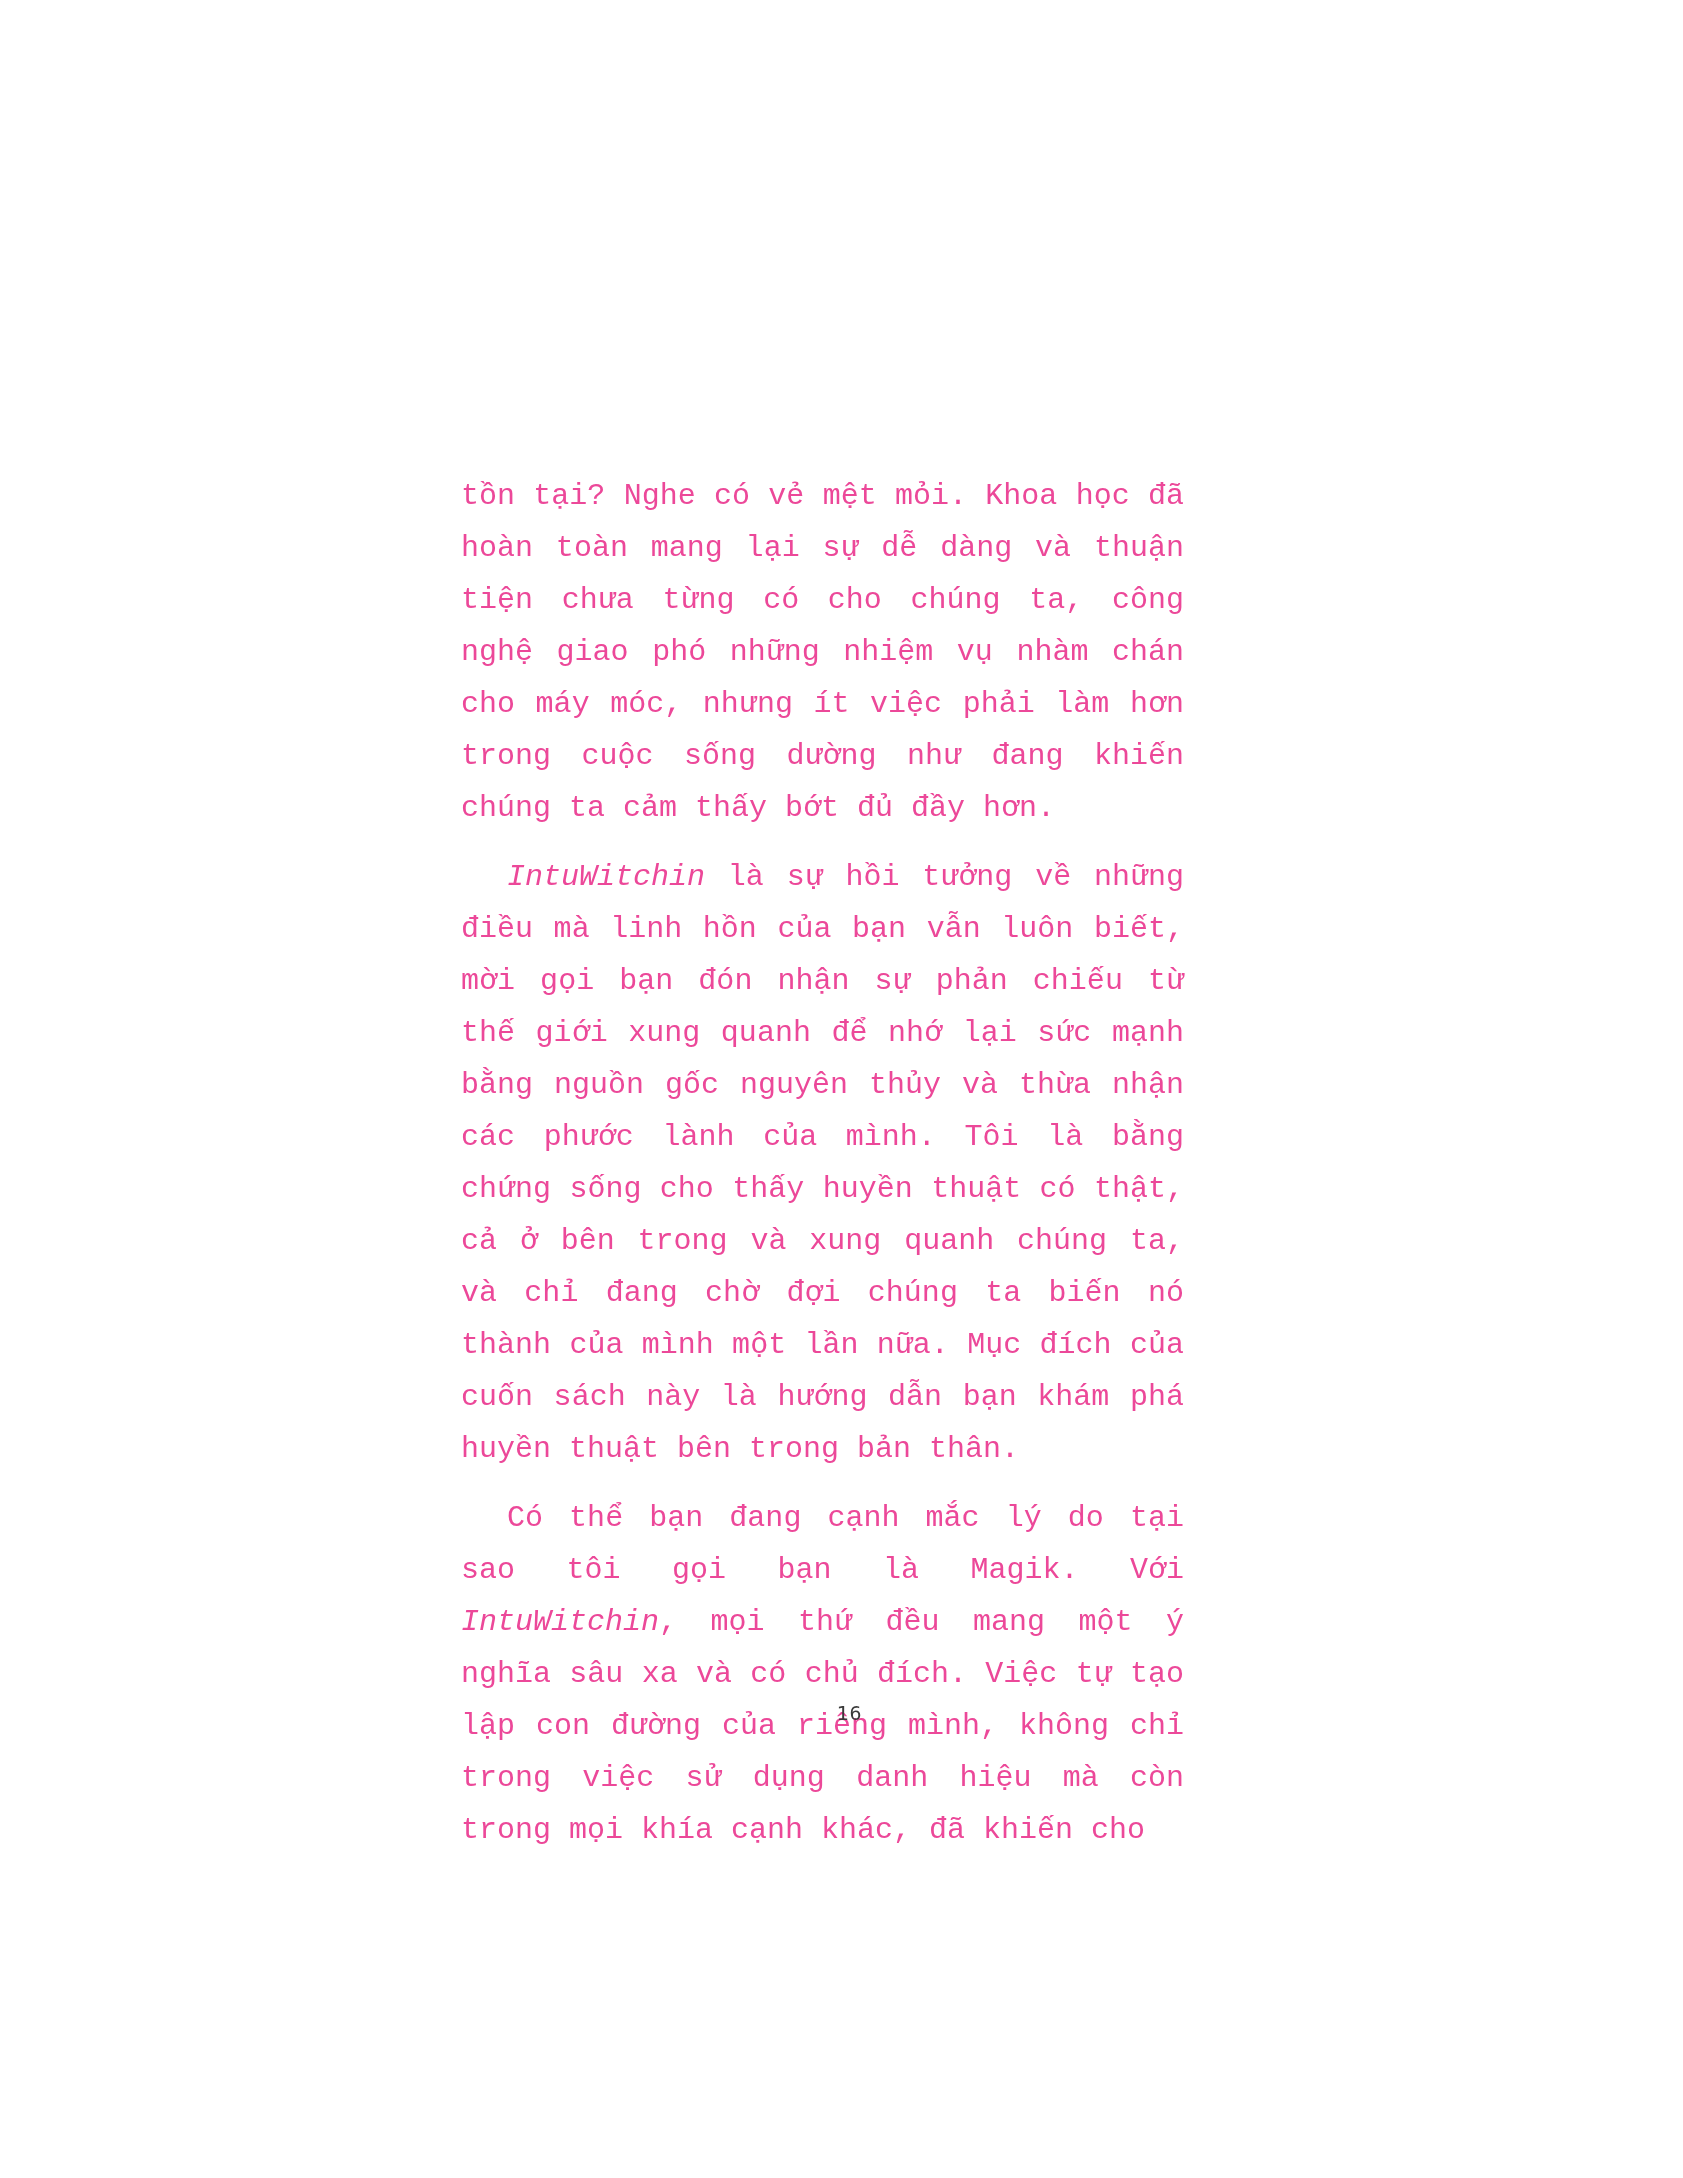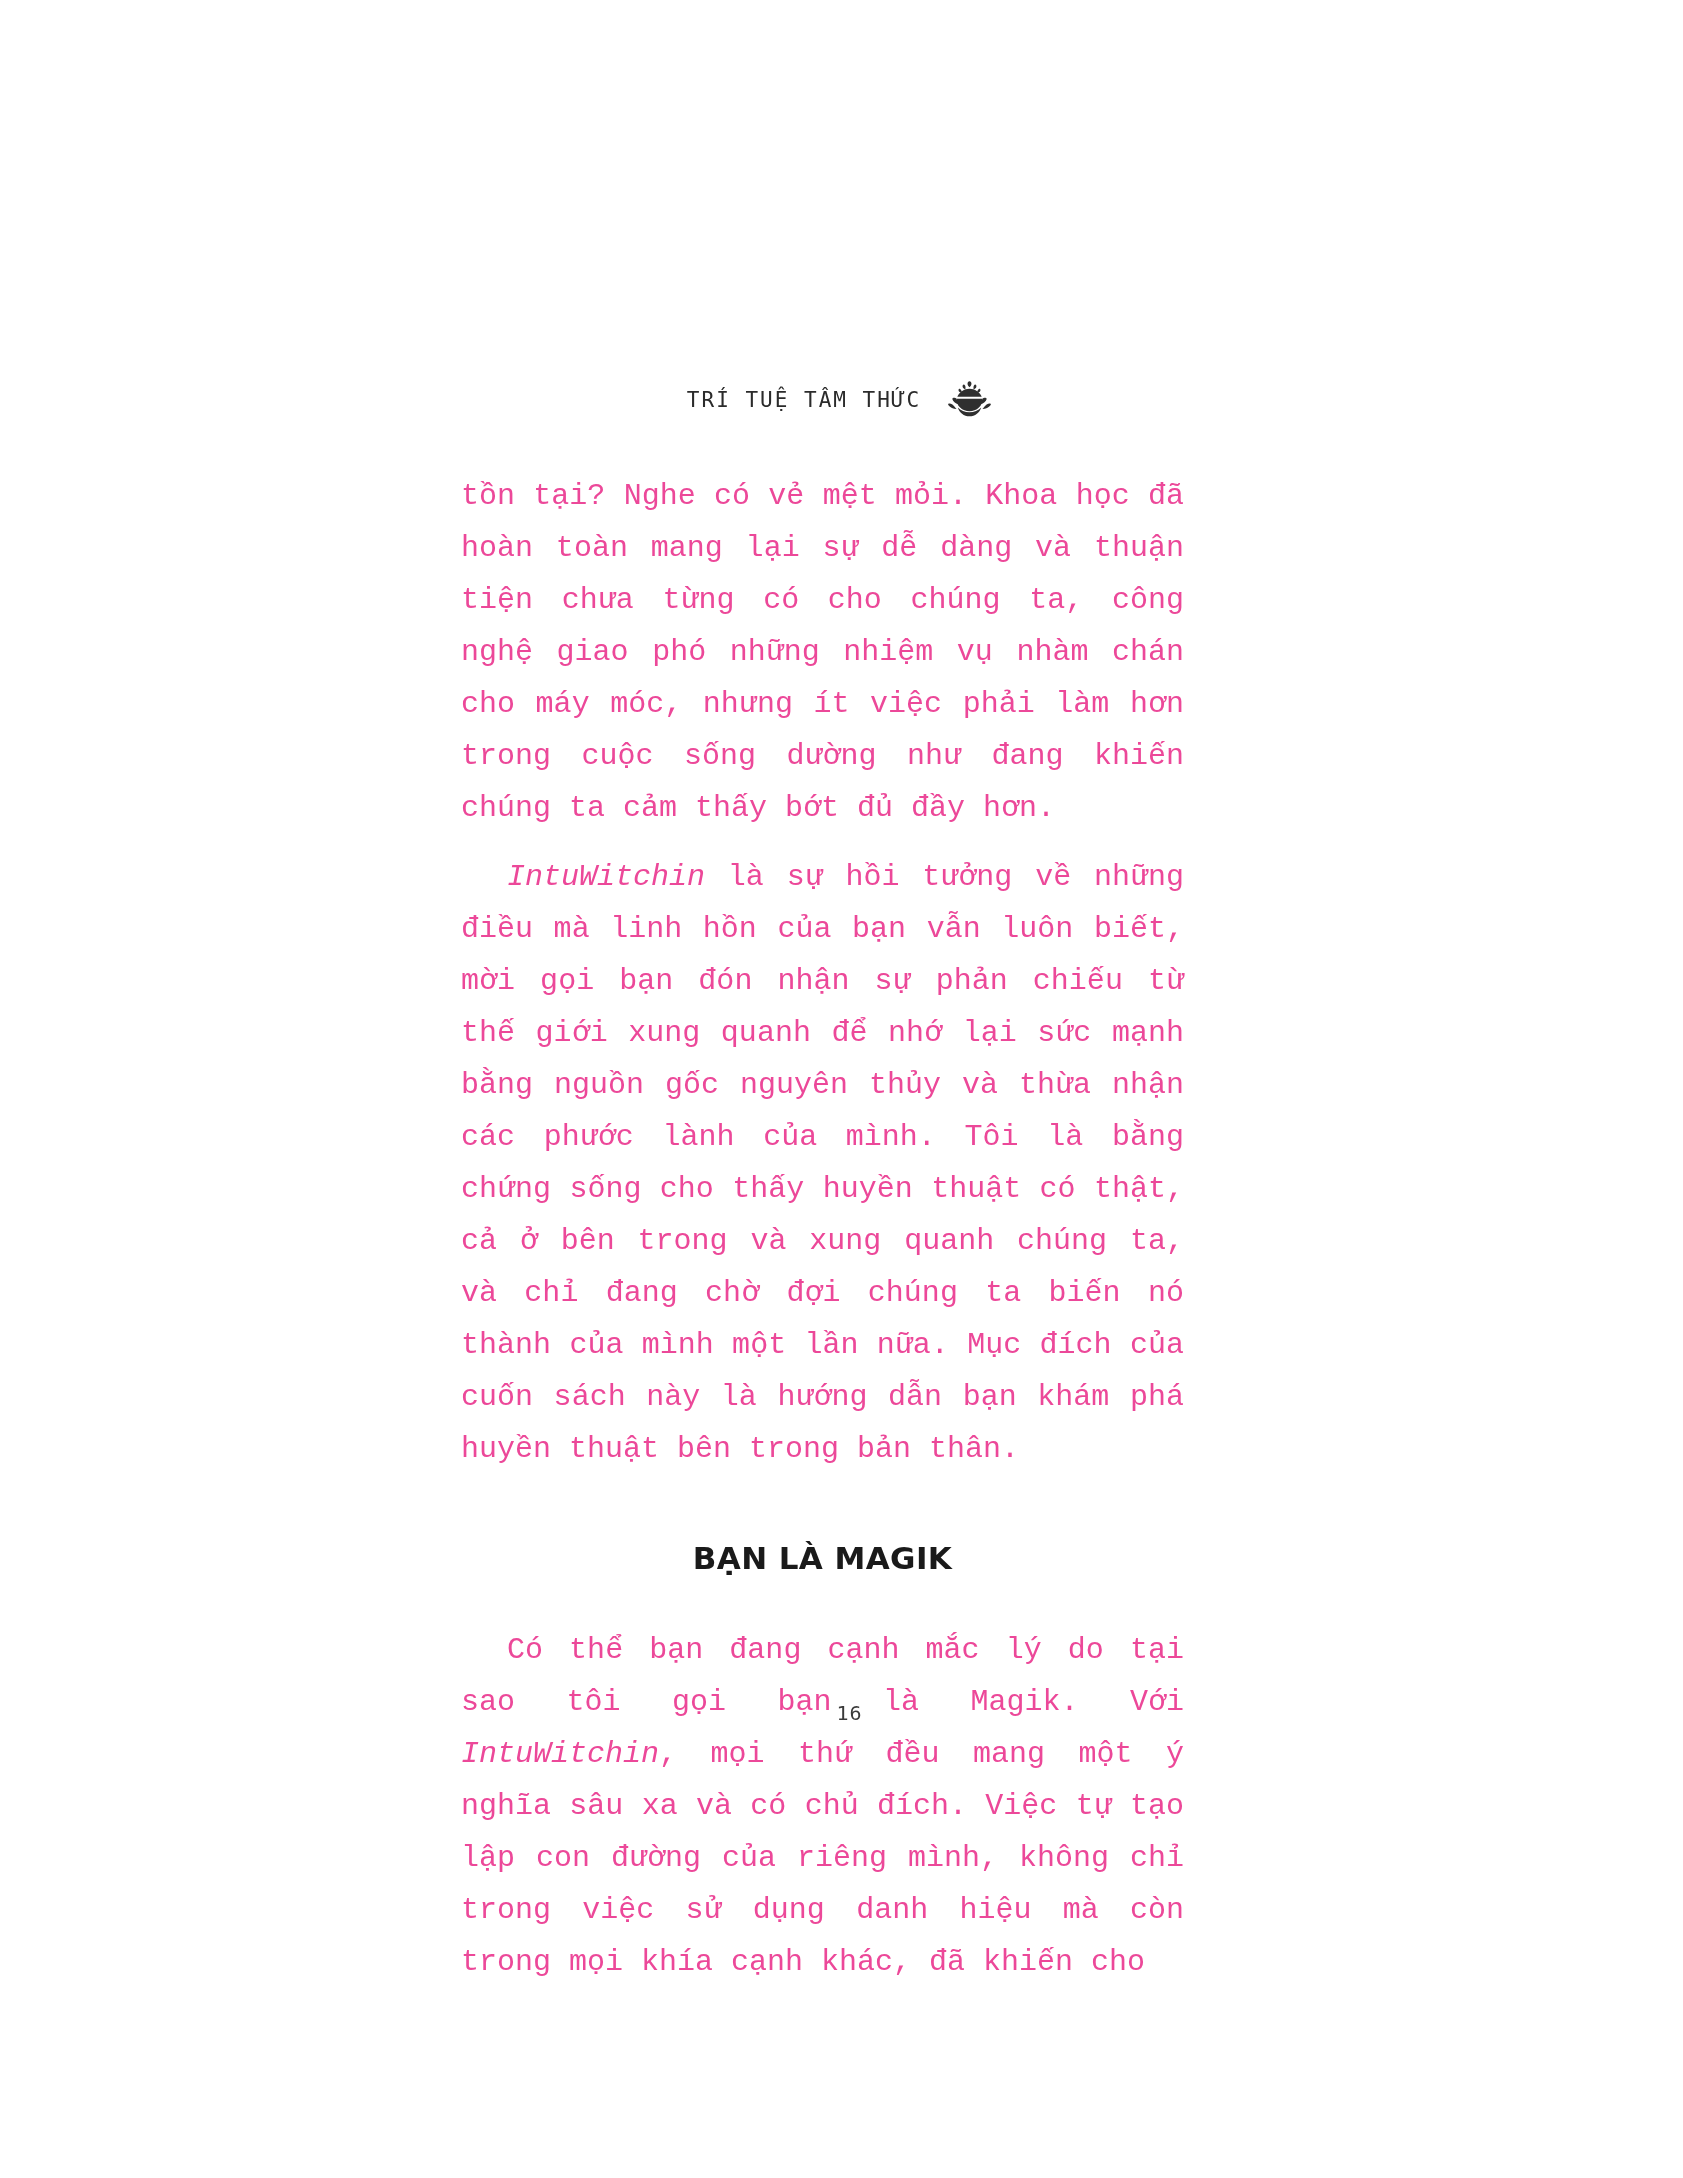--- a/index.html
+++ b/index.html
@@ -107,51 +107,27 @@
     color: #3a3a3a;
     letter-spacing: 1px;
     padding-left: 8px;
   }
 </style>
 </head>
 <body>
 
 <div class="page">
 
-  <div class="running-head">
-    <span class="running-head-text">TRÍ TUỆ TÂM THỨC</span>
-    <span class="running-head-ornament">
-      <svg viewBox="0 0 54 44" width="53" height="44" xmlns="http://www.w3.org/2000/svg" aria-hidden="true">
-        <g fill="#2f2f2f">
-          <path d="M27 3c-1.2 0-2 1.1-2 2.4 0 1.5 1 2.4 2 3.6 1-1.2 2-2.1 2-3.6C29 4.1 28.2 3 27 3z"></path>
-          <path d="M21 6.2c-1 .4-1.3 1.6-.9 2.7.5 1.2 1.5 1.7 2.7 2.4.1-1.4.3-2.5-.2-3.7-.4-1.1-1.3-1.7-1.6-1.4z"></path>
-          <path d="M33 6.2c-.3-.3-1.2.3-1.6 1.4-.5 1.2-.3 2.3-.2 3.7 1.2-.7 2.2-1.2 2.7-2.4.4-1.1.1-2.3-.9-2.7z"></path>
-          <path d="M16.5 10.6c-.9.6-.9 1.8-.2 2.7.8 1 1.9 1.3 3.2 1.6-.4-1.3-.5-2.4-1.3-3.3-.7-.9-1.3-1.3-1.7-1z"></path>
-          <path d="M37.5 10.6c-.4-.3-1 .1-1.7 1-.8.9-.9 2-1.3 3.3 1.3-.3 2.4-.6 3.2-1.6.7-.9.7-2.1-.2-2.7z"></path>
-          <path d="M27 10.5c-5.2 0-10.5 3.4-12.4 8.2h24.8C37.5 13.9 32.2 10.5 27 10.5z"></path>
-          <path d="M11.5 19.6c-1.3 0-2.2.6-2 1.3.6 2.4 3.2 4.4 6.1 5.4-.8-2.3-1.2-4.3-2-5.8-.5-.7-1.2-.9-2.1-.9z"></path>
-          <path d="M42.5 19.6c-.9 0-1.6.2-2.1.9-.8 1.5-1.2 3.5-2 5.8 2.9-1 5.5-3 6.1-5.4.2-.7-.7-1.3-2-1.3z"></path>
-          <path d="M13.8 20.6c-.2 3.3 1.1 6.6 3.6 9 2.6 2.5 6.1 3.9 9.6 3.9s7-1.4 9.6-3.9c2.5-2.4 3.8-5.7 3.6-9H13.8z"></path>
-          <path d="M6 25.5c-.8.2-1 1.1-.4 1.9 1.7 2.3 4.9 3.6 8.2 3.8-1.6-1.8-2.7-3.4-4.2-4.5-1.2-.9-2.6-1.4-3.6-1.2z"></path>
-          <path d="M48 25.5c-1-.2-2.4.3-3.6 1.2-1.5 1.1-2.6 2.7-4.2 4.5 3.3-.2 6.5-1.5 8.2-3.8.6-.8.4-1.7-.4-1.9z"></path>
-          <path d="M27 34.5c-4.6 0-9.1-1.8-11.9-4.9 1.3 5.2 6.3 9 11.9 9s10.6-3.8 11.9-9c-2.8 3.1-7.3 4.9-11.9 4.9z"></path>
-        </g>
-      </svg>
-    </span>
-  </div>
 
   <div class="text-column">
 
     <p class="body-par">tồn tại? Nghe có vẻ mệt mỏi. Khoa học đã hoàn toàn mang lại sự dễ dàng và thuận tiện chưa từng có cho chúng ta, công nghệ giao phó những nhiệm vụ nhàm chán cho máy móc, nhưng ít việc phải làm hơn trong cuộc sống dường như đang khiến chúng ta cảm thấy bớt đủ đầy hơn.</p>
 
     <p class="body-par indent"><span class="italic">IntuWitchin</span><span> là sự hồi tưởng về những điều mà linh hồn của bạn vẫn luôn biết, mời gọi bạn đón nhận sự phản chiếu từ thế giới xung quanh để nhớ lại sức mạnh bằng nguồn gốc nguyên thủy và thừa nhận các phước lành của mình. Tôi là bằng chứng sống cho thấy huyền thuật có thật, cả ở bên trong và xung quanh chúng ta, và chỉ đang chờ đợi chúng ta biến nó thành của mình một lần nữa. Mục đích của cuốn sách này là hướng dẫn bạn khám phá huyền thuật bên trong bản thân.</span></p>
 
-    <div class="heading-wrap">
-      <h2 class="section-heading">BẠN LÀ MAGIK</h2>
-    </div>
 
     <p class="body-par indent"><span>Có thể bạn đang cạnh mắc lý do tại sao tôi gọi bạn là Magik. Với </span><span class="italic">IntuWitchin</span><span>, mọi thứ đều mang một ý nghĩa sâu xa và có chủ đích. Việc tự tạo lập con đường của riêng mình, không chỉ trong việc sử dụng danh hiệu mà còn trong mọi khía cạnh khác, đã khiến cho</span></p>
 
   </div>
 
   <div class="folio">16</div>
 
 </div>
 
 

